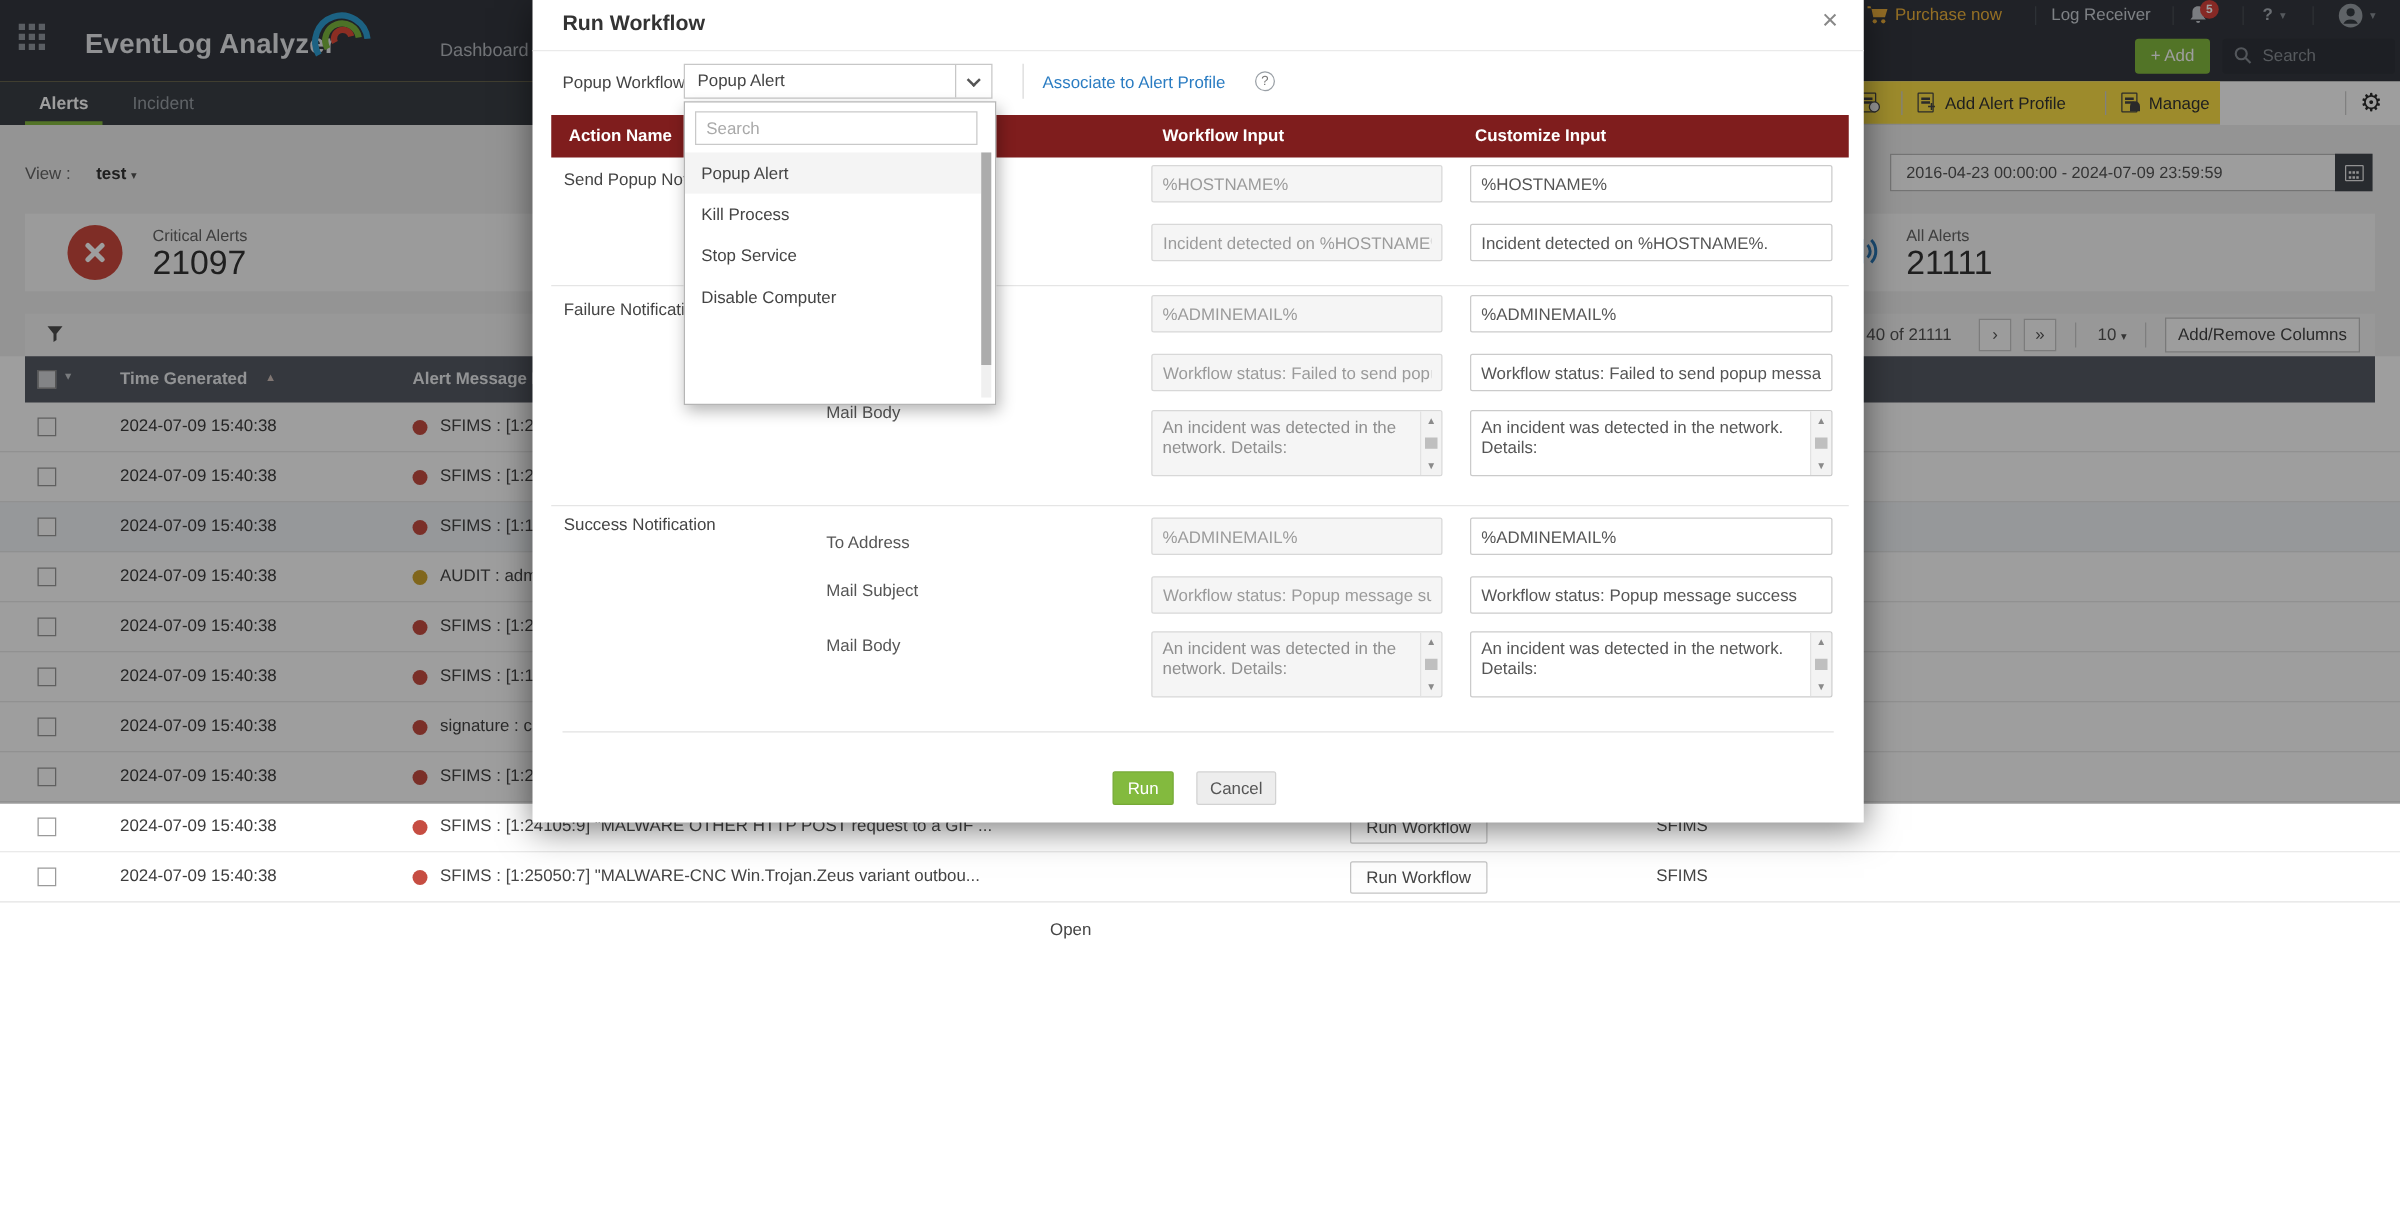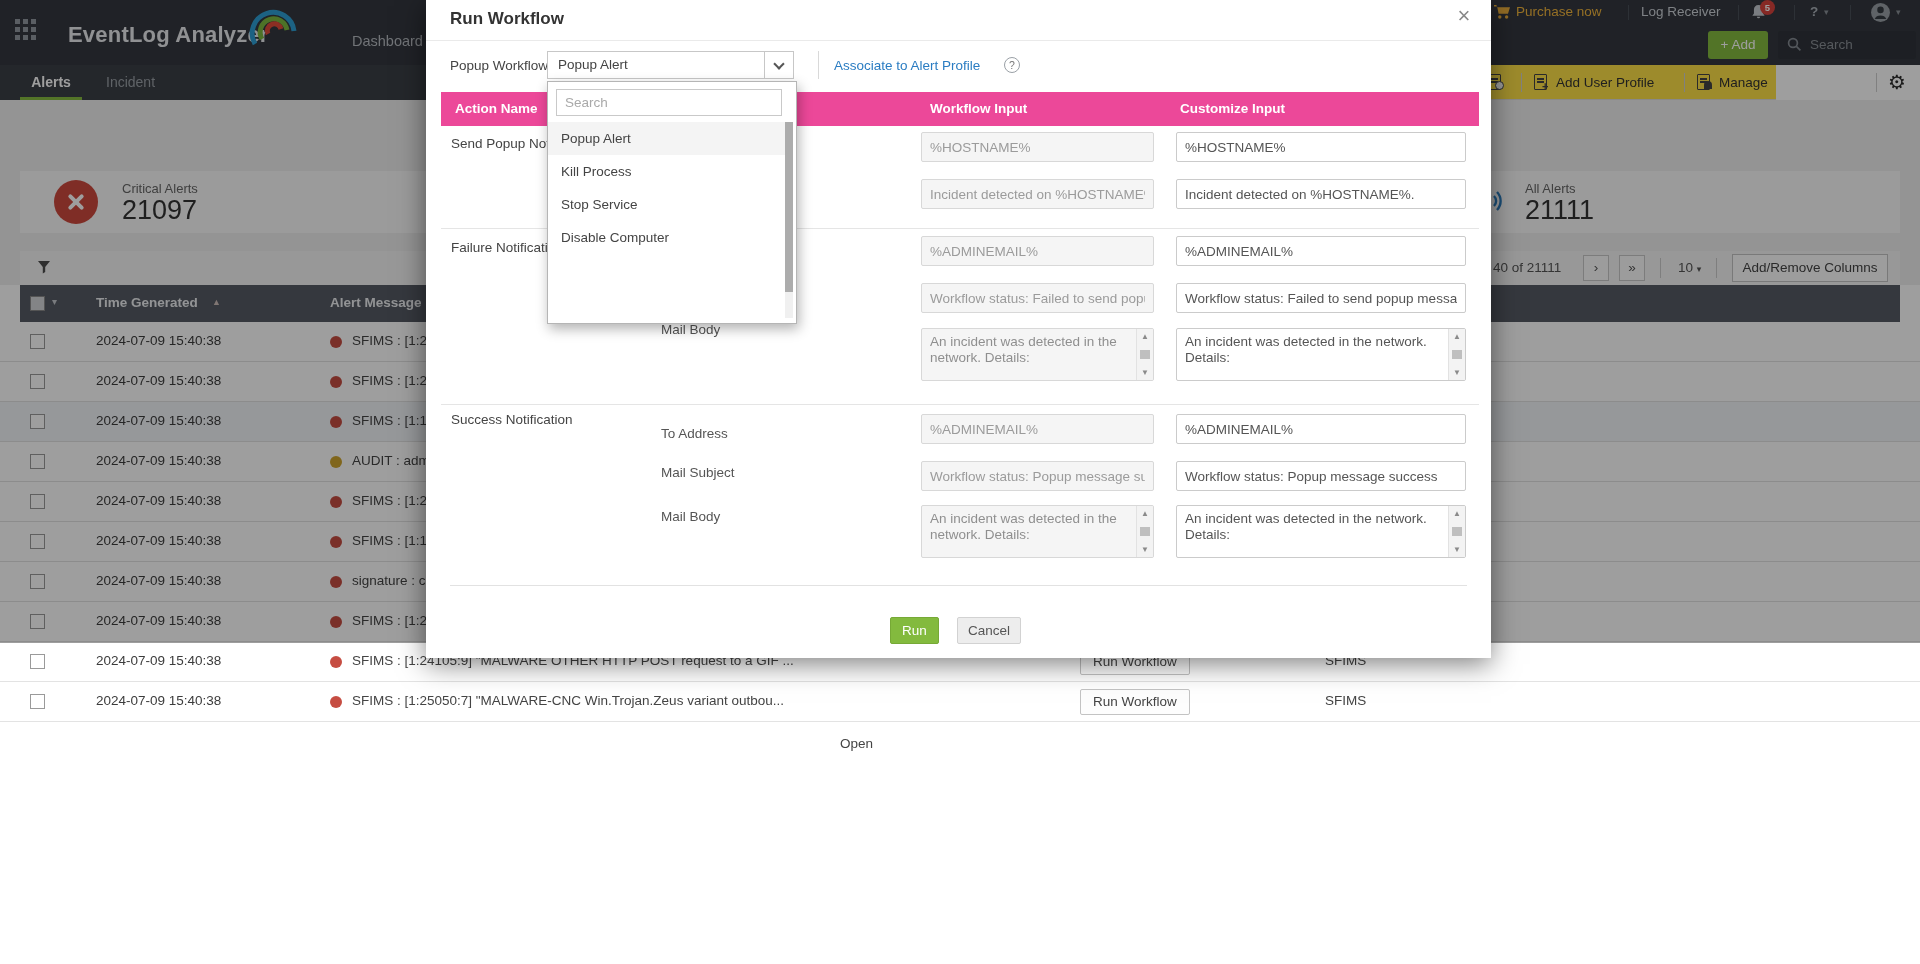--- a/index.html
+++ b/index.html
@@ -82,21 +82,21 @@
   .m-close{position:absolute;left:1026px;top:3px;font-size:22px;color:#888;width:24px;text-align:center;}
   .m-hdr-line{position:absolute;left:0;top:40px;width:1065px;height:1px;background:#eaeaea;}
   .m-sel-label{position:absolute;left:24px;top:58px;font-size:13.5px;color:#444;}
   .m-select{position:absolute;left:121px;top:51px;width:247px;height:28px;border:1px solid #c7c7c7;background:#fff;}
   .m-select .val{position:absolute;left:10px;top:5px;font-size:13.5px;color:#444;}
   .m-select .chev-box{position:absolute;right:0;top:0;width:29px;height:26px;border-left:1px solid #c7c7c7;}
   .chev{position:absolute;left:10px;top:8px;width:8px;height:8px;border-right:2px solid #555;border-bottom:2px solid #555;transform:rotate(45deg);}
   .m-vsep{position:absolute;left:392px;top:51px;width:1px;height:28px;background:#d9d9d9;}
   .m-link{position:absolute;left:408px;top:58px;font-size:13.5px;color:#2a7cc2;}
   .m-help{position:absolute;left:578px;top:57px;width:16px;height:16px;border:1px solid #9aa0a6;border-radius:50%;font-size:10.5px;color:#777;text-align:center;line-height:15px;}
-  .m-thead{position:absolute;left:15px;top:92px;width:1038px;height:34px;background:#ec4899;}
+  .m-thead{position:absolute;left:15px;top:92px;width:1038px;height:34px;background:#7f1d1d;}
   .m-th{position:absolute;top:9px;font-size:13.5px;font-weight:700;color:#fff;}
   .sec-label{position:absolute;left:25px;font-size:13.5px;color:#444;white-space:nowrap;z-index:1;}
   .sub-label{position:absolute;left:235px;font-size:13.5px;color:#555;white-space:nowrap;z-index:1;}
   .m-div{position:absolute;left:15px;width:1038px;height:1px;background:#e5e5e5;}
   .fld{position:absolute;height:30px;border:1px solid #cbcbcb;border-radius:2px;background:#fff;color:#555;font-size:13.5px;padding:0 8px;outline:none;}
   .fld.dis{background:#f5f5f5;border-color:#d8d8d8;color:#9b9b9b;}
   .ta{position:absolute;height:53px;border:1px solid #cbcbcb;border-radius:2px;background:#fff;overflow:hidden;}
   .ta.dis{background:#f5f5f5;border-color:#d8d8d8;}
   .ta .ta-text{position:absolute;left:8px;top:5px;right:22px;font-size:13.5px;line-height:16px;color:#555;}
   .ta.dis .ta-text{color:#8f8f8f;}
@@ -198,34 +198,46 @@
         <i style="top:3px;"></i>
         <i style="top:6px;"></i>
         <span style="position:absolute;left:6px;top:6px;width:9px;height:9px;border:1.5px solid #454545;border-radius:50%;background:#f6f6f6;"></span>
       </span>
     <span class="tbar-sep" style="left:1521px;"></span>
     <span class="doc-ic" style="left:1534px;">
         <i style="top:3px;"></i>
         <i style="top:6px;"></i>
         <span class="doc-plus" style="left:7px;top:5px;">+</span>
       </span>
-    <span class="tbar-item" style="left:1556px;">Add User Profile</span>
+    <span class="tbar-item" style="left:1556px;">Add Alert Profile</span>
     <span class="tbar-sep" style="left:1684px;"></span>
     <span class="doc-ic" style="left:1697px;">
         <i style="top:3px;"></i>
         <i style="top:6px;"></i>
         <span style="position:absolute;left:6px;top:6px;width:8px;height:8px;background:#454545;border-radius:50% 50% 0 0;"></span>
       </span>
     <span class="tbar-item" style="left:1719px;">Manage Alert Profiles</span>
     <span class="tbar-sep" style="left:1876px;"></span>
     <span class="gear">⚙</span>
   </div>
 
   <div class="grayzone"></div>
 
+  <div class="viewrow" style="z-index:2;">
+    <span class="view-label">View :</span>
+    <span class="view-value"><span>test</span> <span class="caret" style="color:#555;">▾</span></span>
+    <div class="date-input">
+      <span>2016-04-23 00:00:00 - 2024-07-09 23:59:59</span>
+      <span class="cal-btn">
+          <span class="cal-glyph">
+            <i></i>
+          </span>
+        </span>
+    </div>
+  </div>
 
   <div class="card" style="left:20px;width:930px;">
     <span class="stat-icon">
       <i style="transform:rotate(45deg);"></i>
         <i style="transform:rotate(-45deg);"></i>
     </span>
     <span class="stat-label" style="left:102px;">Critical Alerts</span>
     <span class="stat-value" style="left:102px;">21097</span>
   </div>
   <div class="card" style="left:970px;width:930px;">

